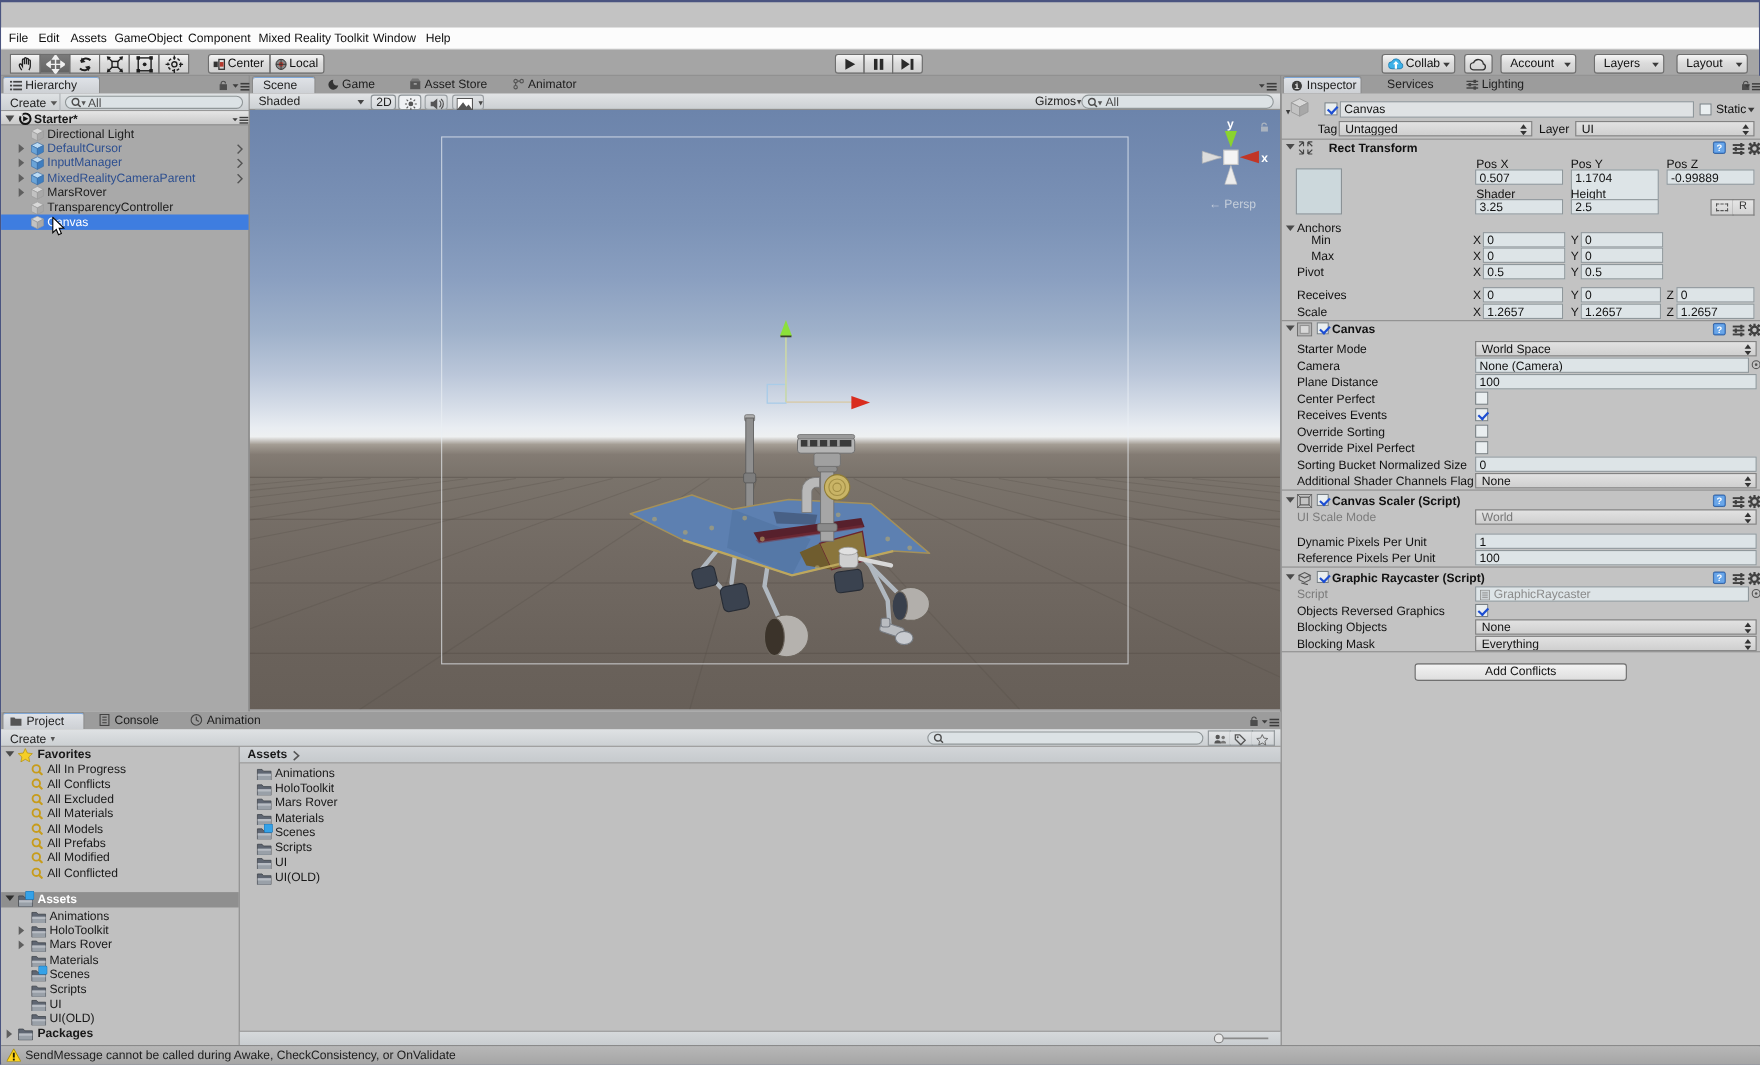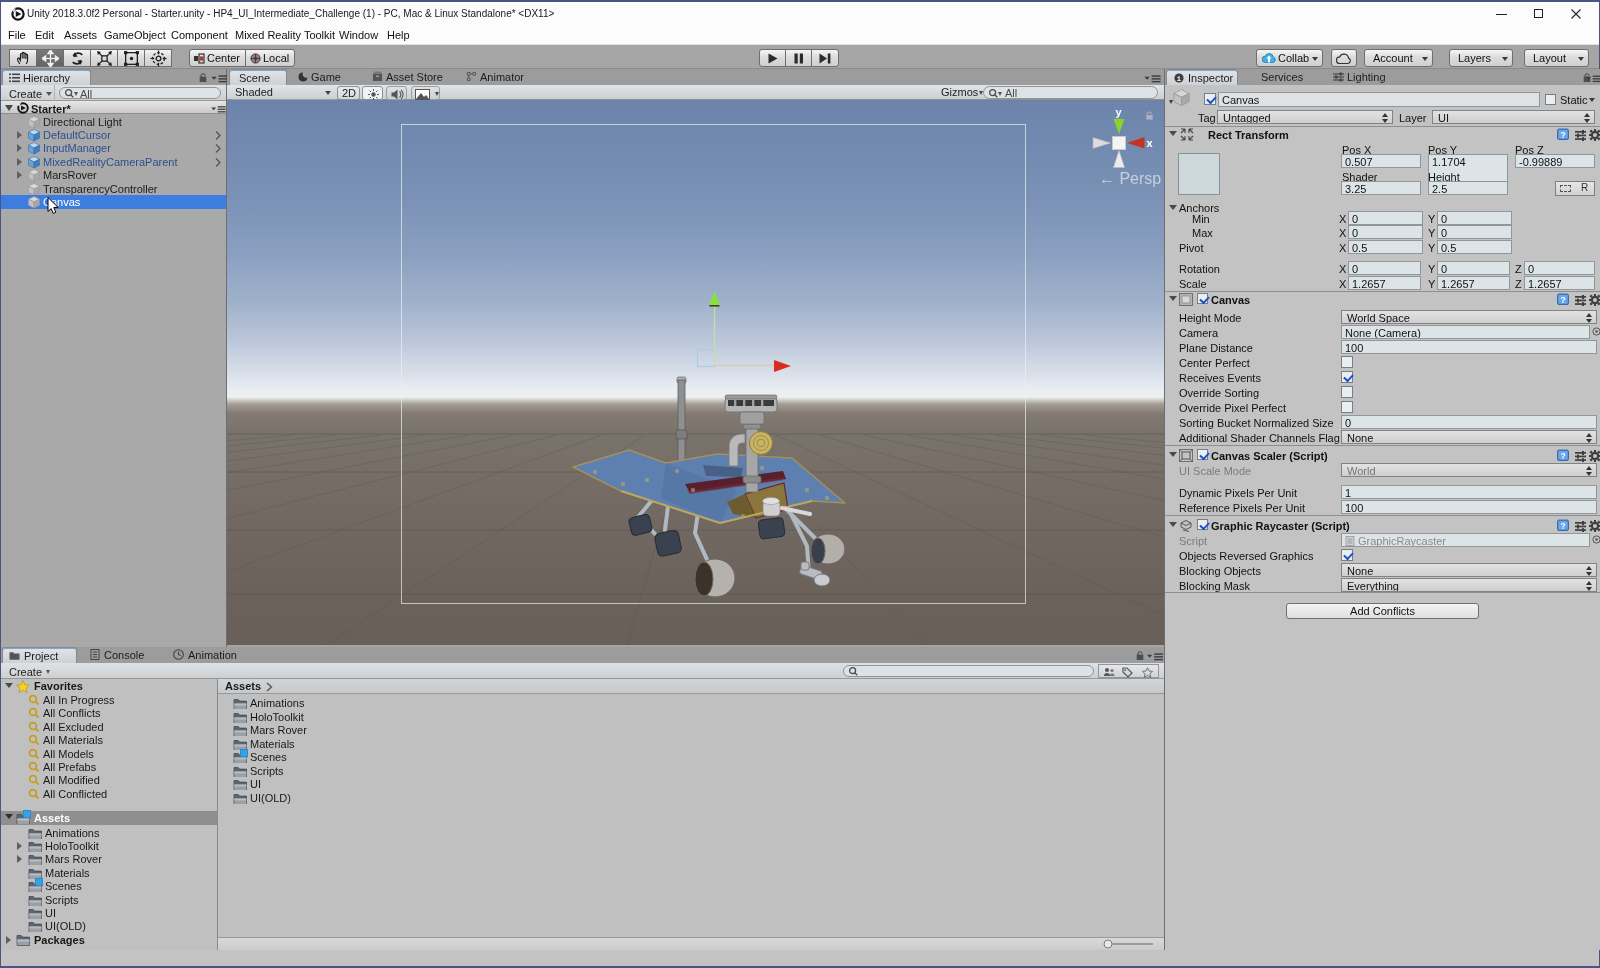--- a/index.html
+++ b/index.html
@@ -117,32 +117,20 @@
 <g id="anchor">
         <g fill="none" stroke="#3f3f3f" stroke-width="1.2">
           <path d="M5.5,1 L1,5.5 M5.5,1 L1,1 M5.5,1 L5.5,5.5" transform="translate(0.5,0.5)"></path>
         </g>
       </g>
 </defs>
 </svg>
 
 <div id="win">
 
-<div id="titlebar">
- <svg class="abs" style="left:10px;top:5px" width="14" height="14" viewBox="0 0 16 16">
-        <use href="#ulogo"></use>
-      </svg>
- <div class="txt" style="left:26px;top:6px;font-size:10px">Unity 2018.3.0f2 Personal - Starter.unity - HP4_UI_Intermediate_Challenge (1) - PC, Mac &amp; Linux Standalone* &lt;DX11&gt;</div>
- <div class="abs" style="left:1495px;top:12px;width:11px;height:1px;background:#222"></div>
- <div class="abs" style="left:1533px;top:7px;width:9px;height:9px;border:1px solid #222"></div>
- <svg class="abs" style="left:1570px;top:7px" width="10" height="10">
-        <line x1="0.5" y1="0.5" x2="9.5" y2="9.5" stroke="#222" stroke-width="1.1"></line>
-        <line x1="9.5" y1="0.5" x2="0.5" y2="9.5" stroke="#222" stroke-width="1.1"></line>
-      </svg>
-</div>
 <div id="menubar">
       <div class="menu" style="left:7px">File</div>
       <div class="menu" style="left:34px">Edit</div>
       <div class="menu" style="left:63px">Assets</div>
       <div class="menu" style="left:103px">GameObject</div>
       <div class="menu" style="left:170px">Component</div>
       <div class="menu" style="left:234px">Mixed Reality Toolkit</div>
       <div class="menu" style="left:338px">Window</div>
       <div class="menu" style="left:386px">Help</div>
     </div>
@@ -574,21 +562,21 @@
           <polygon points="10,33.5 10,44.5 27.5,39" fill="#dcdcdc" stroke="#b2b2b2" stroke-width="0.6"></polygon>
           <polygon points="61.5,33 61.5,44.5 44,39" fill="#c23525"></polygon>
           <rect x="29.5" y="32.5" width="13" height="13" fill="#f4f4f4" stroke="#c8c8c8" stroke-width="1"></rect>
           <polygon points="30.5,63.5 41.5,63.5 36,46.5" fill="#ececec" stroke="#c0c0c0" stroke-width="0.6"></polygon>
           <text x="63.5" y="43" font-size="11" font-weight="bold" fill="#fff" font-family="Liberation Sans">x</text>
         </svg>
         <svg class="abs" style="left:918px;top:11px" width="9" height="10" viewBox="0 0 10 11">
           <path d="M2.5,4.5 v-1.3 a2.2,2.2 0 0 1 4.4,0" fill="none" stroke="#aab3bf" stroke-width="1.2"></path>
           <rect x="1.5" y="4.5" width="7" height="5" fill="#aab3bf"></rect>
         </svg>
-        <div class="abs" style="left:872px;top:70px;font-size:16px;color:#c6cfdb">← Persp</div>
+        <div class="abs" style="left:872px;top:80px;font-size:11px;color:#c6cfdb">← Persp</div>
       </div>
     </div>
 <div id="insp" class="abs" style="left:1163px;top:67px;width:437px;height:881px;background:#c3c3c3;border-left:1px solid #6f6f6f">
       <div class="panel-tabs"></div>
       <div class="tab sel" style="left:1px;width:72px">
         <svg style="position:absolute;left:7px;top:3px" width="10" height="10">
           <circle cx="5" cy="5" r="4.6" fill="#3d3d3d"></circle>
           <text x="5" y="8" font-size="8" font-weight="bold" fill="#eee" text-anchor="middle" font-family="Liberation Mono">i</text>
         </svg>
         <span style="position:absolute;left:21px;top:2px">Inspector</span>
@@ -708,21 +696,21 @@
         </div>
         <div class="lbl" style="left:14px;top:115px">Pivot</div>
         <div class="lbl" style="left:174px;top:115px">X</div>
         <div class="field" style="left:183px;top:113px;width:75px;height:14px">
           <span>0.5</span>
         </div>
         <div class="lbl" style="left:263px;top:115px">Y</div>
         <div class="field" style="left:272px;top:113px;width:75px;height:14px">
           <span>0.5</span>
         </div>
-        <div class="lbl" style="left:14px;top:136px">Rotation</div>
+        <div class="lbl" style="left:14px;top:136px">Receives</div>
         <div class="lbl" style="left:174px;top:136px">X</div>
         <div class="field" style="left:183px;top:134px;width:73px;height:14px">
           <span>0</span>
         </div>
         <div class="lbl" style="left:263px;top:136px">Y</div>
         <div class="field" style="left:272px;top:134px;width:73px;height:14px">
           <span>0</span>
         </div>
         <div class="lbl" style="left:350px;top:136px">Z</div>
         <div class="field" style="left:359px;top:134px;width:71px;height:14px">
@@ -755,21 +743,21 @@
             <use href="#book"></use>
           </svg>
           <svg class="abs" style="left:410px;top:3px" width="11" height="11" viewBox="0 0 11 11">
             <use href="#preset"></use>
           </svg>
           <svg class="abs" style="left:424px;top:2px" width="12" height="12" viewBox="0 0 12 12">
             <use href="#gear"></use>
           </svg>
         </div>
         <div class="cb on" style="left:32px;top:1px;width:11px;height:11px"></div>
-        <div class="lbl" style="left:14px;top:20px">Height Mode</div>
+        <div class="lbl" style="left:14px;top:20px">Starter Mode</div>
         <div class="dd" style="left:176px;top:18px;width:256px;height:14px">
           <span class="tx" style="color:#111">World Space</span>
           <span class="ar"></span>
         </div>
         <div class="lbl" style="left:14px;top:35px">Camera</div>
         <div class="field" style="left:176px;top:33px;width:249px;height:14px">
           <span>None (Camera)</span>
         </div>
         <svg class="abs" style="left:427px;top:35px" width="9" height="9">
           <circle cx="4.5" cy="4.5" r="3.6" fill="none" stroke="#555" stroke-width="1"></circle>
@@ -1082,12 +1070,18 @@
           <use href="#folder"></use>
         </svg>
         <div class="txt" style="left:32px;top:112.5px">UI(OLD)</div>
       </div>
       <div class="abs" style="left:217px;top:290px;width:946px;height:13px;background:linear-gradient(#d6d9db,#c9cdd0);border-top:1px solid #9a9a9a"></div>
       <svg class="abs" style="left:1100px;top:292px" width="55" height="10">
         <line x1="8" y1="5" x2="52" y2="5" stroke="#8a8a8a" stroke-width="1.5"></line>
         <circle cx="7" cy="5" r="4" fill="#e8e8e8" stroke="#7f7f7f" stroke-width="1"></circle>
       </svg>
     </div>
+    <div id="status" class="abs" style="left:0;top:948px;width:1600px;height:18px;background:linear-gradient(#b7b7b7,#a5a5a5);border-top:1px solid #8a8a8a">
+      <svg class="abs" style="left:5px;top:2px" width="13" height="12" viewBox="0 0 13 12">
+        <use href="#warn"></use>
+      </svg>
+      <div class="txt" style="left:22px;top:3px;color:#1c1c1c">SendMessage cannot be called during Awake, CheckConsistency, or OnValidate</div>
+    </div>
 </div>
 </body></html>

